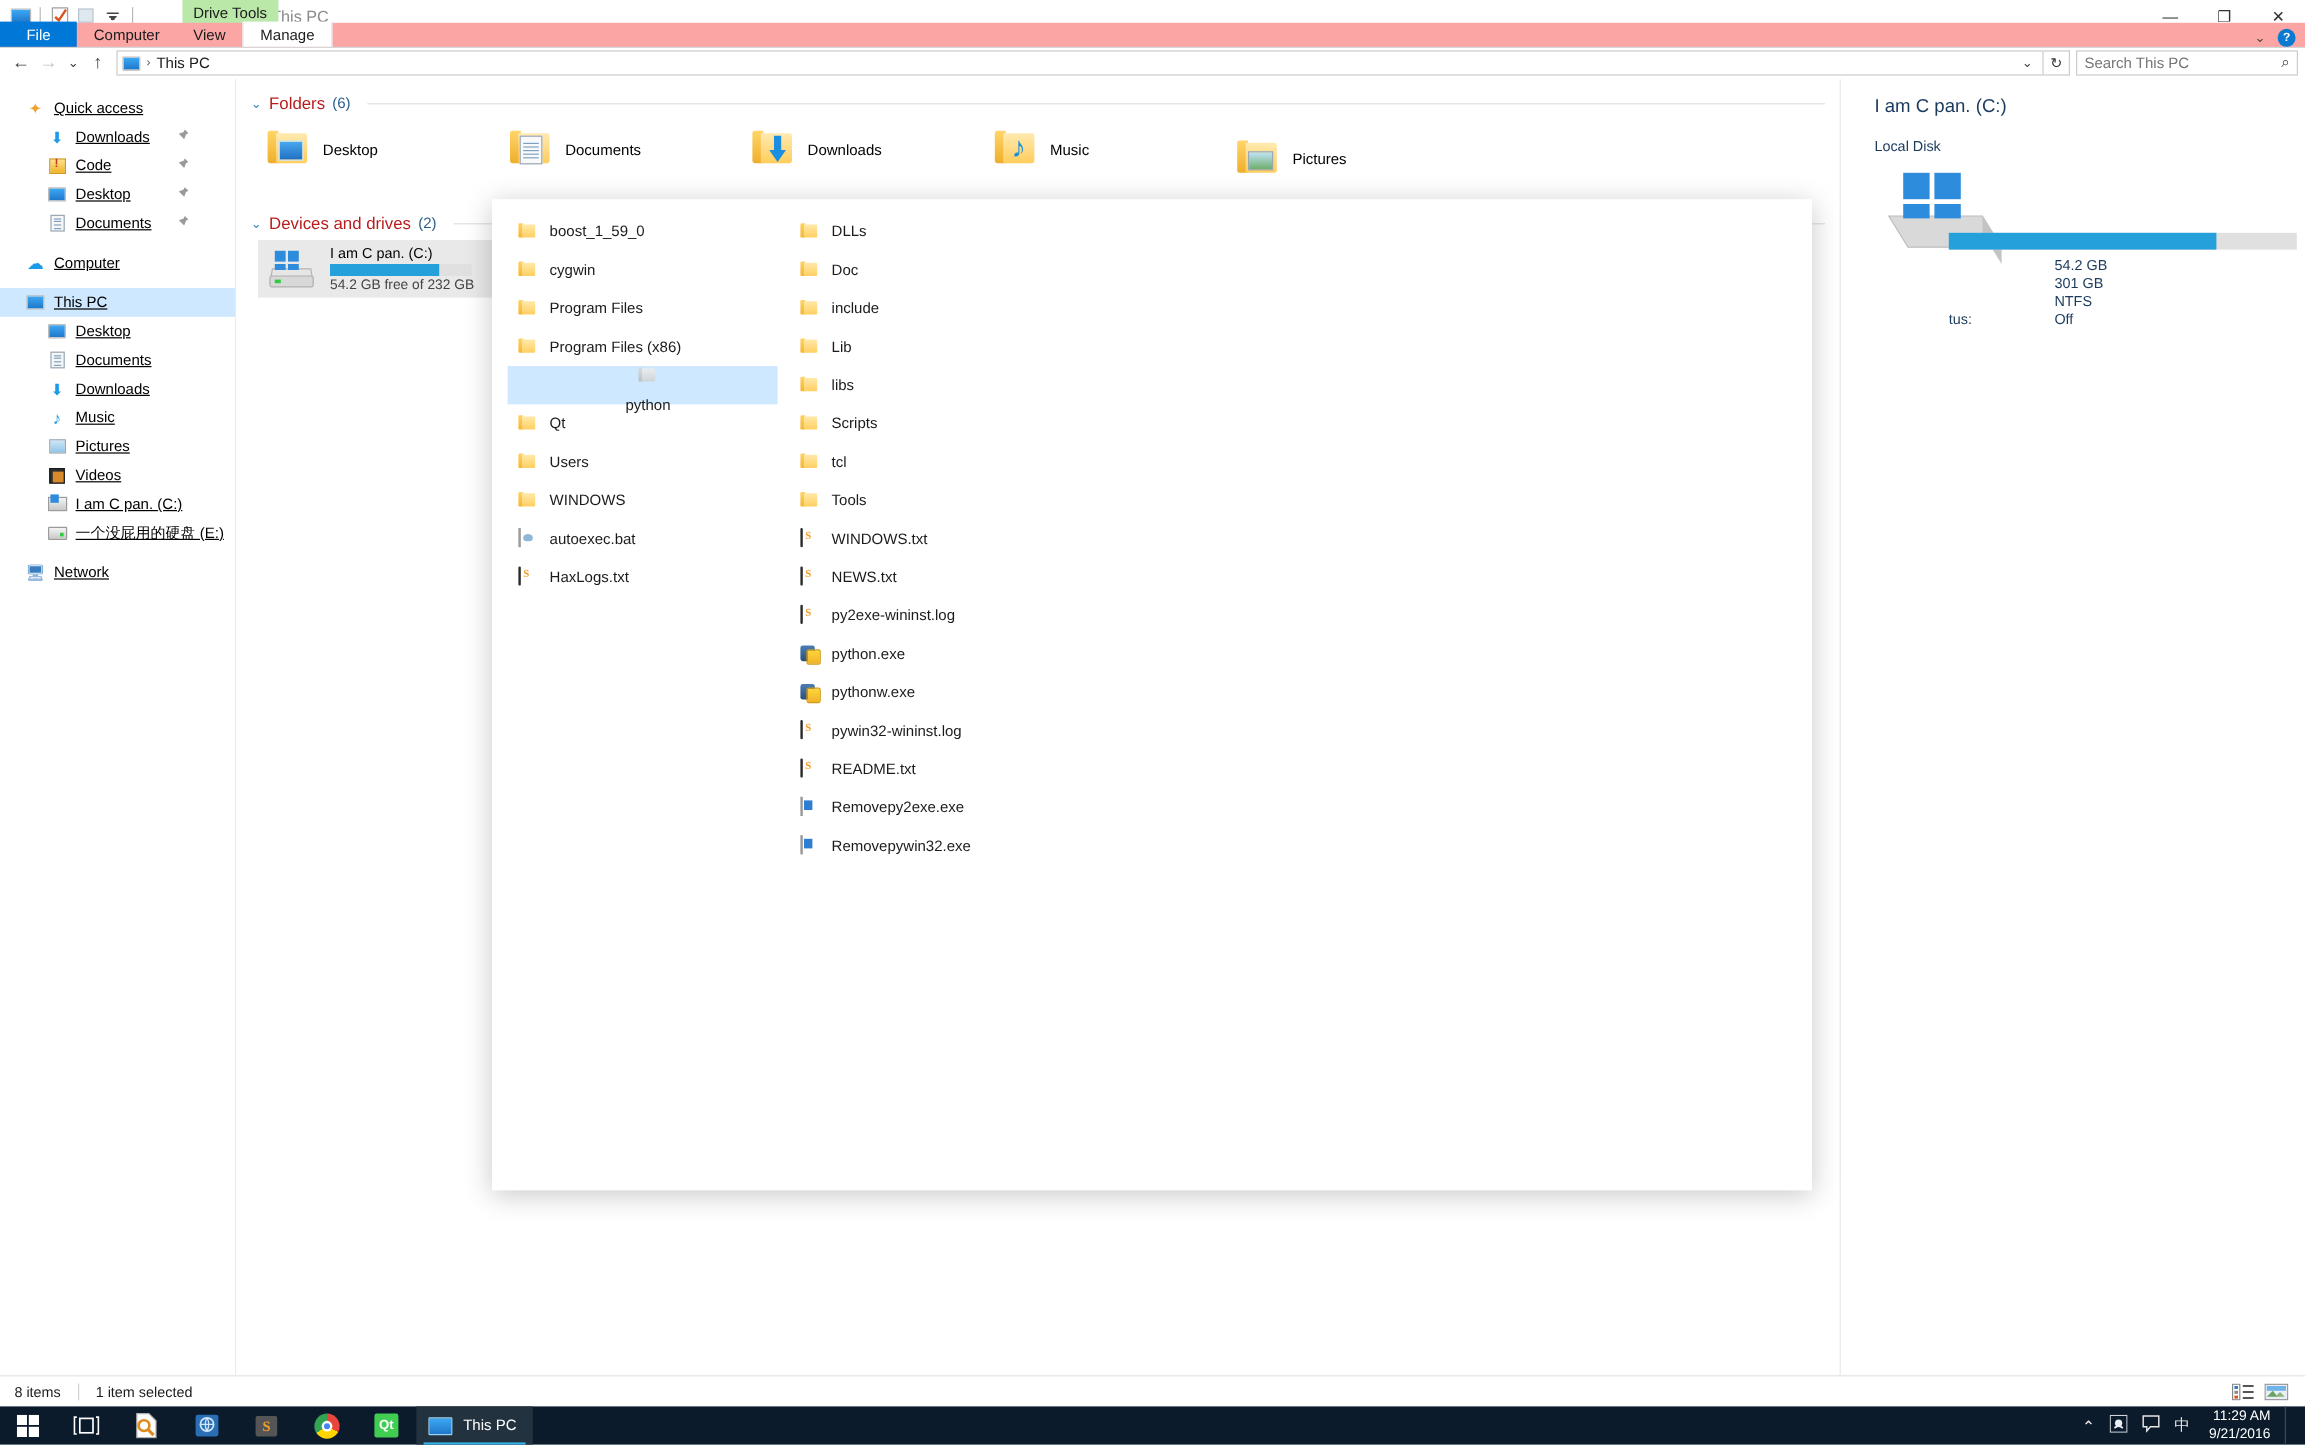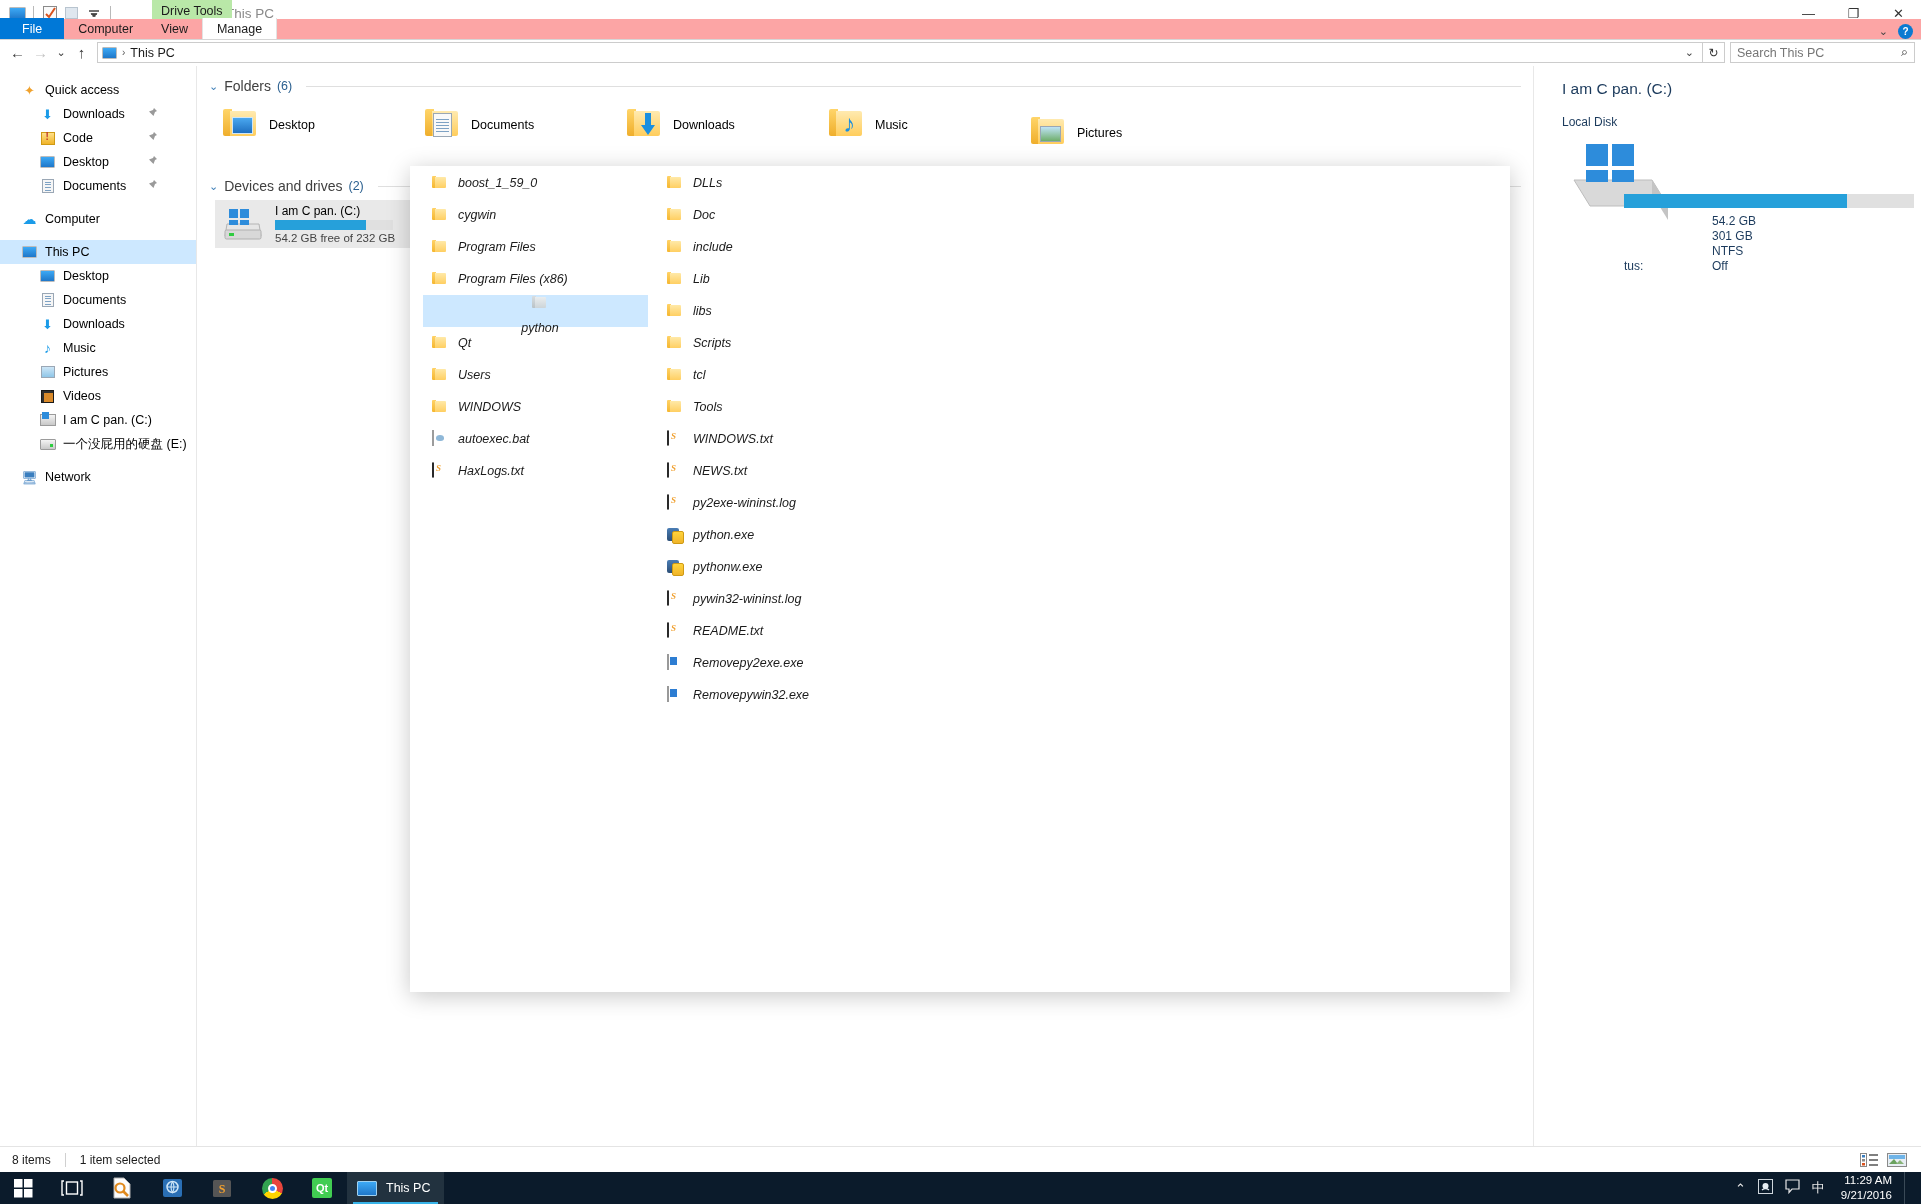--- a/index.html
+++ b/index.html
@@ -95,32 +95,32 @@
     border-right: 1px solid #e8e8e8; position: relative; overflow: hidden;
   }
   .nav-item {
     height: 24px; display: flex; align-items: center; font-size: 12.5px; color: #000;
     padding-left: 20px; position: relative;
   }
   .nav-item.sel { background: #cde8ff; }
   .nav-item.root { padding-left: 20px; }
   .nav-item.child { padding-left: 38px; }
   .nav-ico { width: 19px; height: 18px; margin-right: 6px; display: flex; align-items: center; justify-content: center; flex: none; }
-  .nav-label { white-space: nowrap; }
+  .nav-label { white-space: nowrap; text-decoration: underline; }
   .pin { position: absolute; right: 38px; color: #8a8a8a; font-size: 12px; }
   .nav-gap { height: 9px; }
 
   #content {
     flex: 1; height: 100%; background: #ffffff; position: relative; overflow: hidden;
   }
   .group-head {
     display: flex; align-items: center; padding: 12px 0 0 12px; gap: 6px;
   }
   .gh-chev { color: #3e7fb8; font-size: 11px; }
-  .gh-title { color: #404040; font-size: 14px; white-space: nowrap; }
+  .gh-title { color: #b91c1c; font-size: 14px; white-space: nowrap; }
   .gh-count { color: #2a5f8f; font-size: 12.5px; }
   .gh-rule { flex: 1; height: 1px; background: #dfdfdf; margin: 0 12px 0 8px; }
 
   .tiles { display: flex; flex-wrap: wrap; padding: 8px 0 0 18px; }
   .tile {
     width: 202px; height: 46px; display: flex; align-items: center; gap: 10px;
     padding-left: 8px; font-size: 12.5px; color: #000;
   }
   .tile-ico { width: 36px; height: 36px; flex: none; position: relative; }
 
@@ -150,21 +150,21 @@
   .dt-key { width: 78px; text-align: left; color: #1b3a5c; }
   .dt-val { color: #1b3a5c; }
 
   
   #overlay {
     position: absolute; left: 410px; top: 166px; width: 1100px; height: 826px;
     background: #ffffff;
     box-shadow: 0 4px 22px rgba(0,0,0,0.22);
     z-index: 40; overflow: hidden;
   }
-  .ov-cols { display: flex; padding-top: 1px; font-style: italic; }
+  .ov-cols { display: flex; padding-top: 11px; }
   .ov-col { width: 225px; }
   .ov-col.c1 { margin-left: 13px; }
   .ov-col.c2 { margin-left: 10px; }
   .ov-row {
     height: 32px; display: flex; align-items: center; gap: 9px;
     padding-left: 9px; font-size: 12.5px; color: #1b1b1b; white-space: nowrap;
   }
   .ov-row.sel { background: #cde8ff; flex-direction: column; }
   .ov-ico { width: 17px; height: 17px; flex: none; position: relative; }
 

